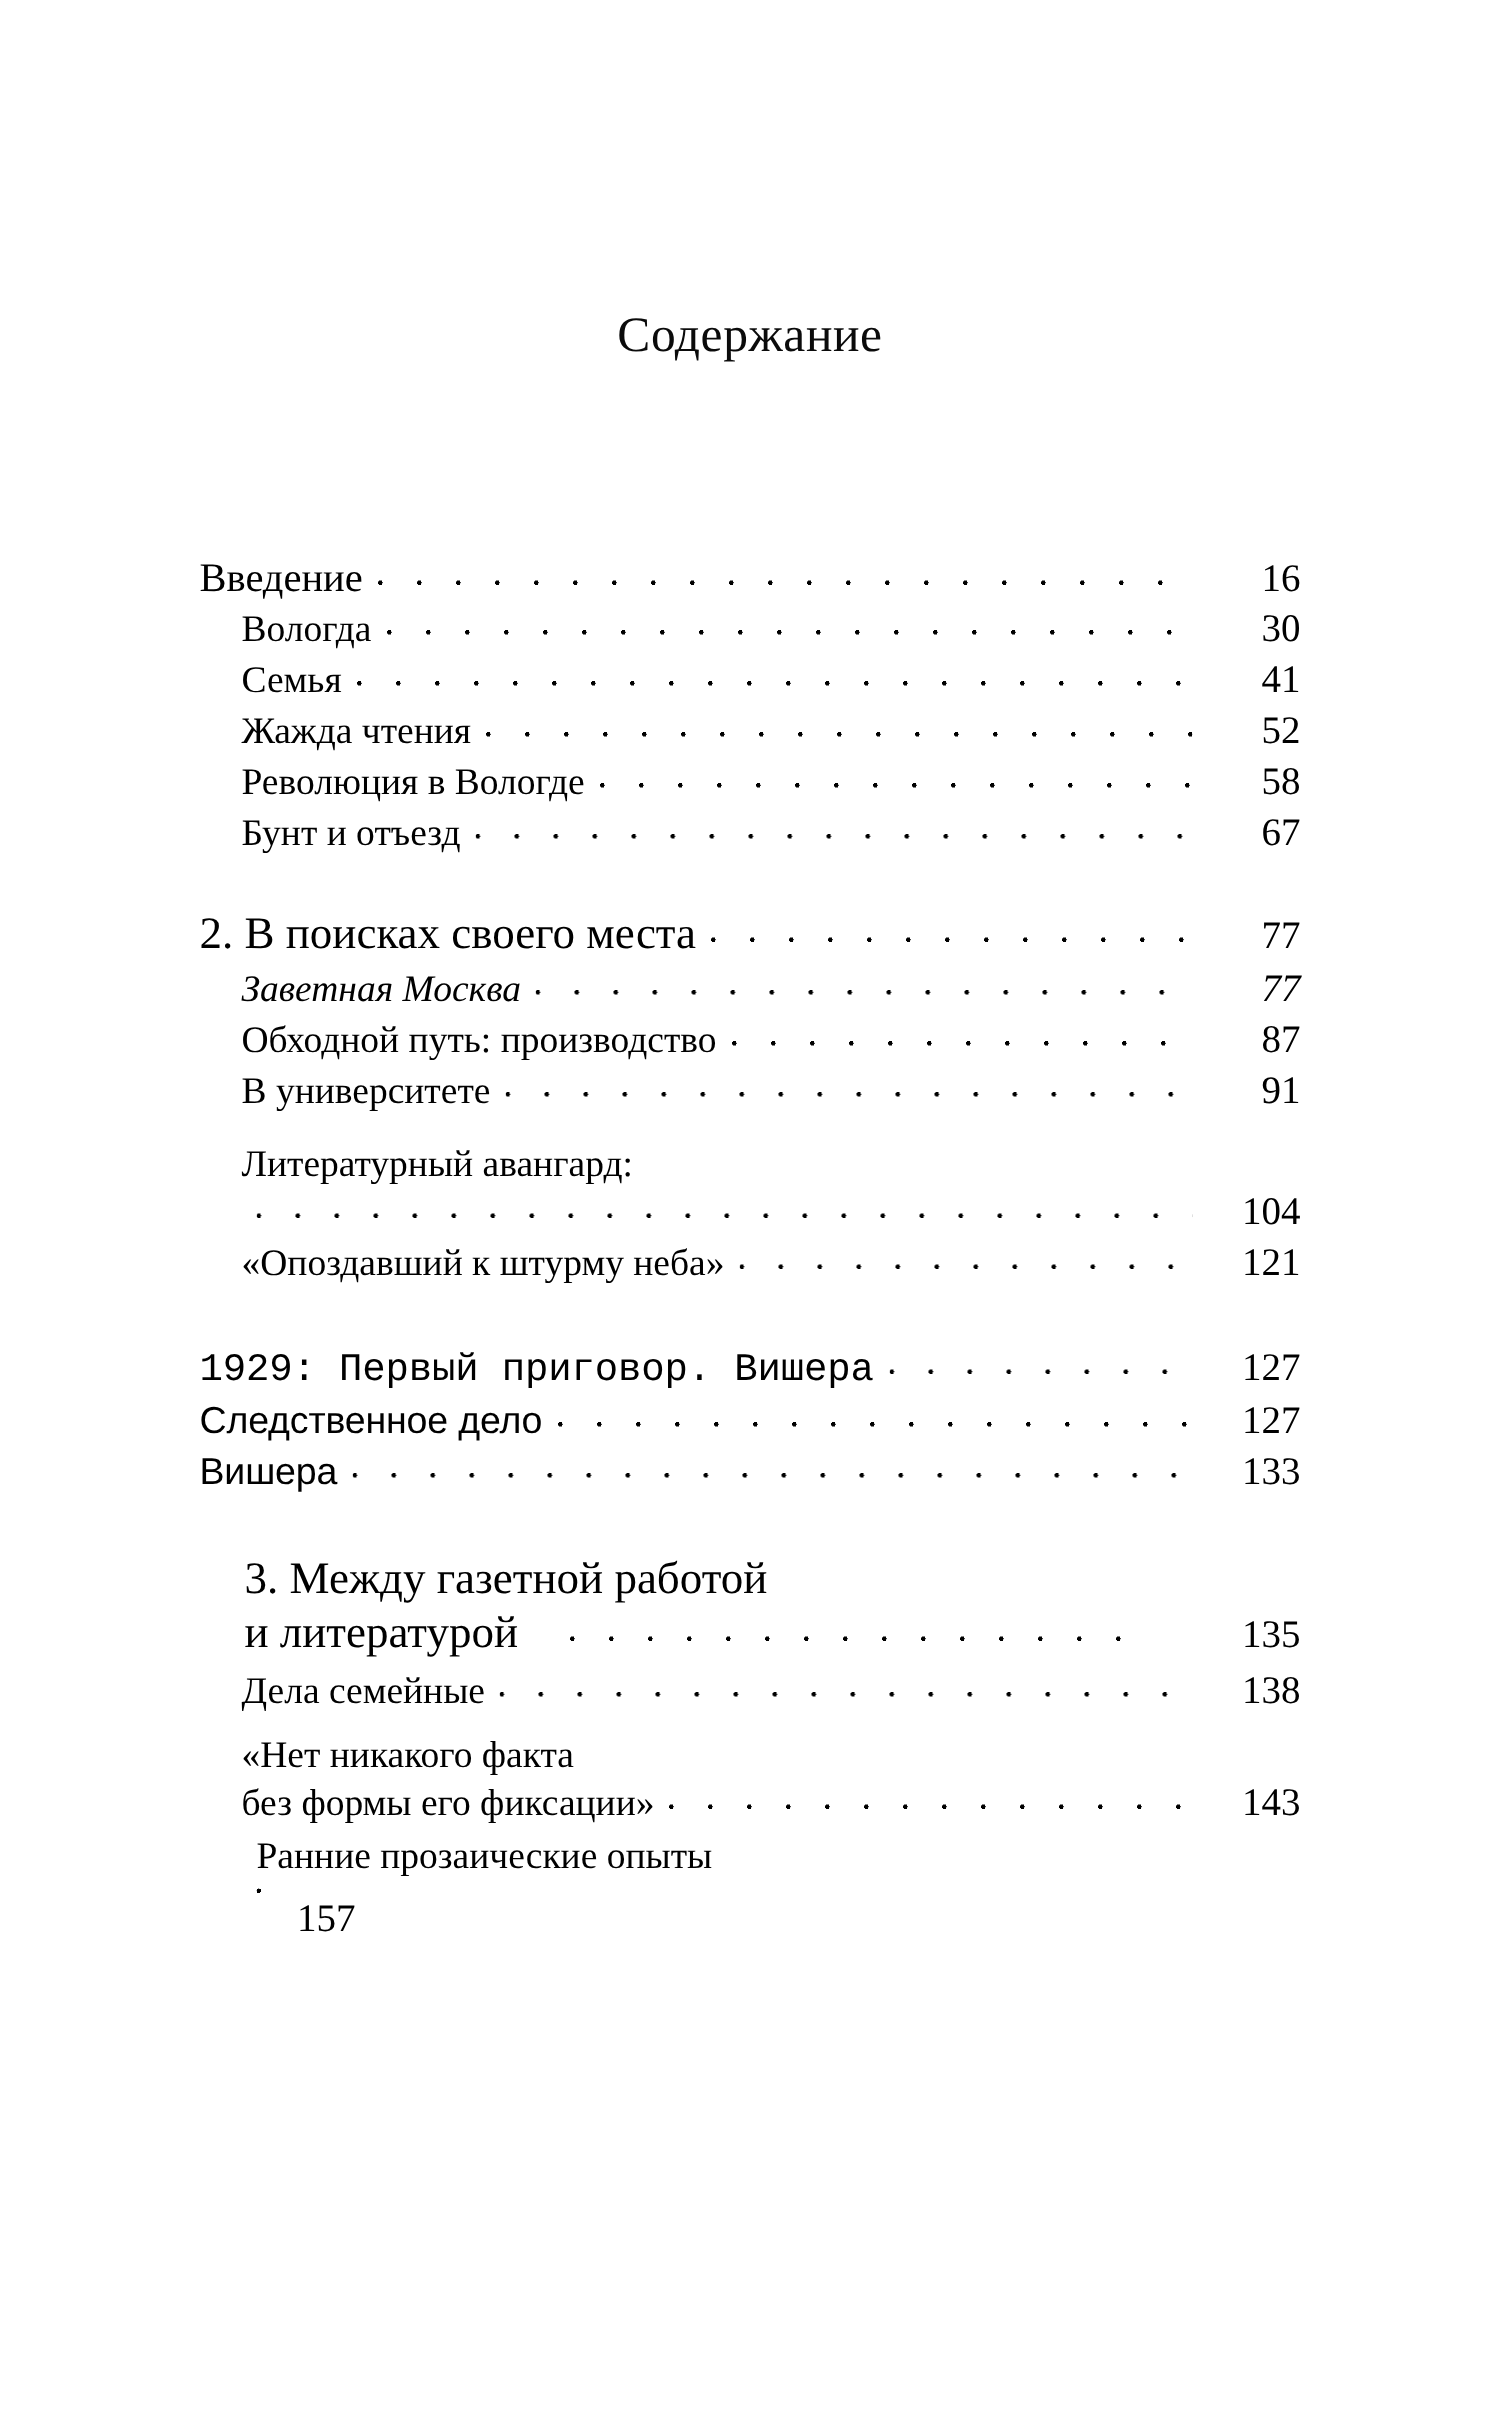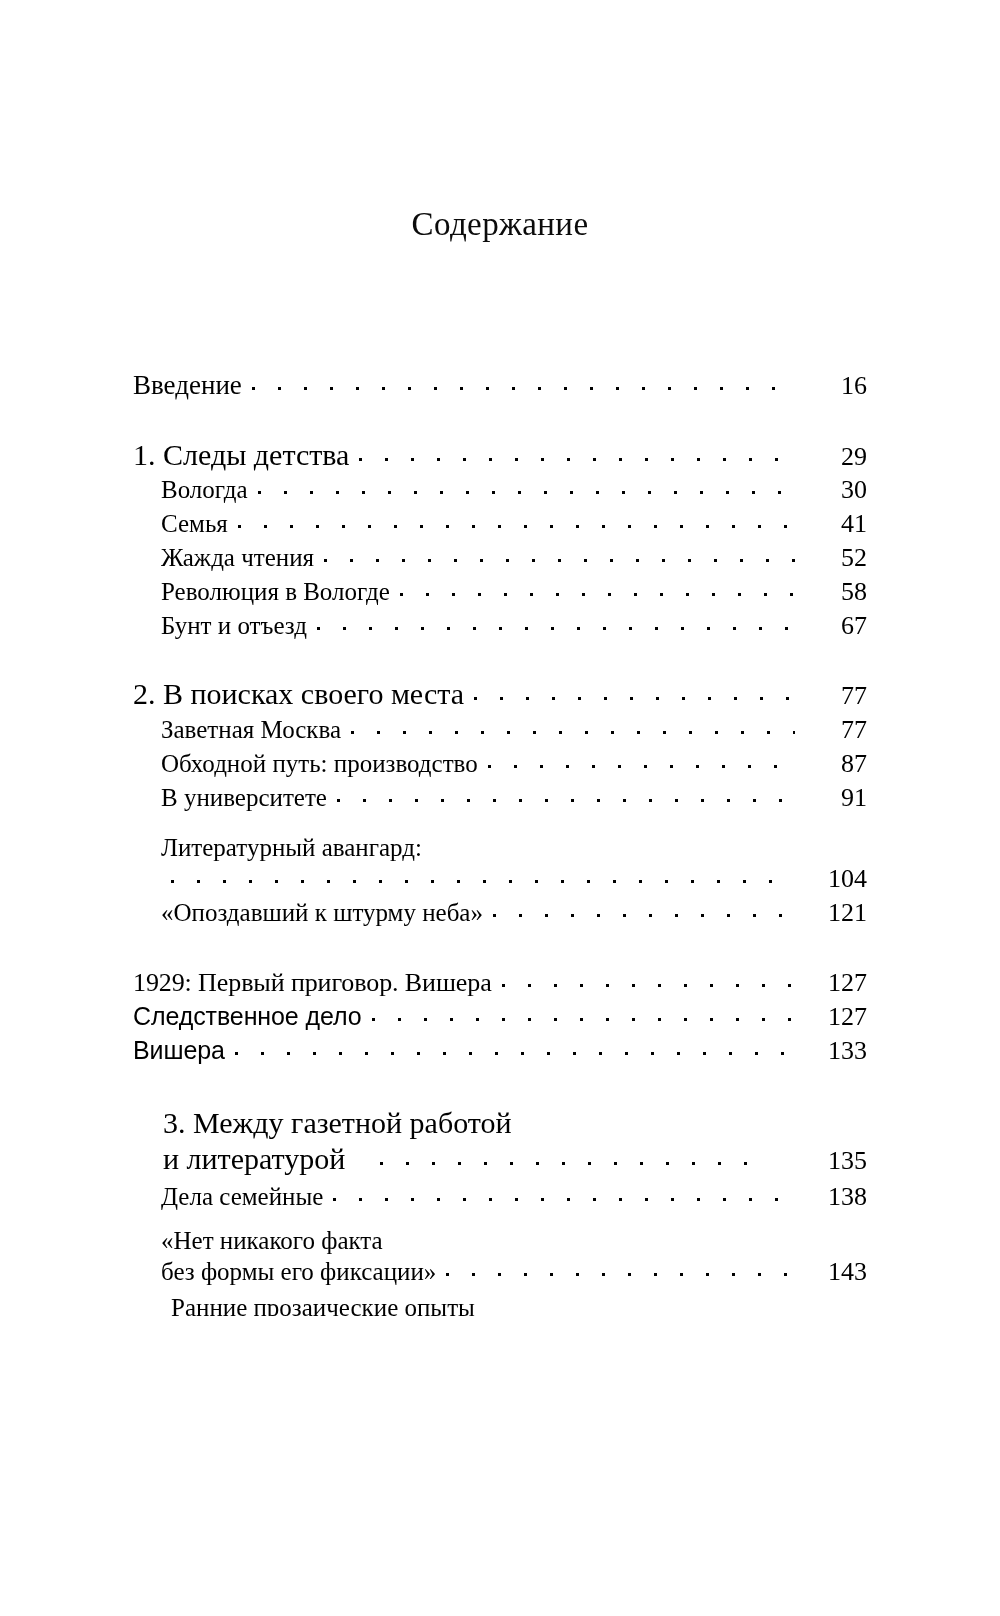--- a/index.html
+++ b/index.html
@@ -100,21 +100,21 @@
   
   .lvl-sub { padding-left: 28px; }
   .lvl-sub .label {
     font-family: "Liberation Serif", "DejaVu Serif", serif;
     font-size: 25px;
     line-height: 1;
   }
 
   
   .lvl-sans-head .label {
-    font-family: Liberation Serif, serif;
+    font-family: Liberation Mono, monospace;
     font-size: 26px;
     line-height: 1;
     letter-spacing: -0.1px;
   }
   
   .lvl-sans .label {
     font-family: "Liberation Sans", "DejaVu Sans", sans-serif;
     font-size: 25px;
     line-height: 1;
     letter-spacing: -0.1px;
@@ -146,25 +146,20 @@
 <div class="page">
 
   <div class="toc-title">Содержание</div>
 
   <div class="toc" id="toc-list">
       <div class="toc-row lvl-top" style="margin-top: 0px;">
         <span class="label">Введение</span>
         <span class="leader"></span>
         <span class="pageno">16</span>
       </div>
-      <div class="toc-row lvl-chapter" style="margin-top: 41px;">
-        <span class="label">1. Следы детства</span>
-        <span class="leader"></span>
-        <span class="pageno">29</span>
-      </div>
       <div class="toc-row lvl-sub" style="margin-top: 7px;">
         <span class="label">Вологда</span>
         <span class="leader"></span>
         <span class="pageno">30</span>
       </div>
       <div class="toc-row lvl-sub" style="margin-top: 8px;">
         <span class="label">Семья</span>
         <span class="leader"></span>
         <span class="pageno">41</span>
       </div>
@@ -181,21 +176,21 @@
       <div class="toc-row lvl-sub" style="margin-top: 8px;">
         <span class="label">Бунт и отъезд</span>
         <span class="leader"></span>
         <span class="pageno">67</span>
       </div>
       <div class="toc-row lvl-chapter" style="margin-top: 40px;">
         <span class="label">2. В поисках своего места</span>
         <span class="leader"></span>
         <span class="pageno">77</span>
       </div>
-      <div class="toc-row lvl-sub" style="margin-top: 8px;">
+      <div class="toc-row lvl-sub" style="margin-top: 8px; font-style: italic;">
         <span class="label">Заветная Москва</span>
         <span class="leader"></span>
         <span class="pageno">77</span>
       </div>
       <div class="toc-row lvl-sub" style="margin-top: 8px;">
         <span class="label">Обходной путь: производство</span>
         <span class="leader"></span>
         <span class="pageno">87</span>
       </div>
       <div class="toc-row lvl-sub" style="margin-top: 8px;">

